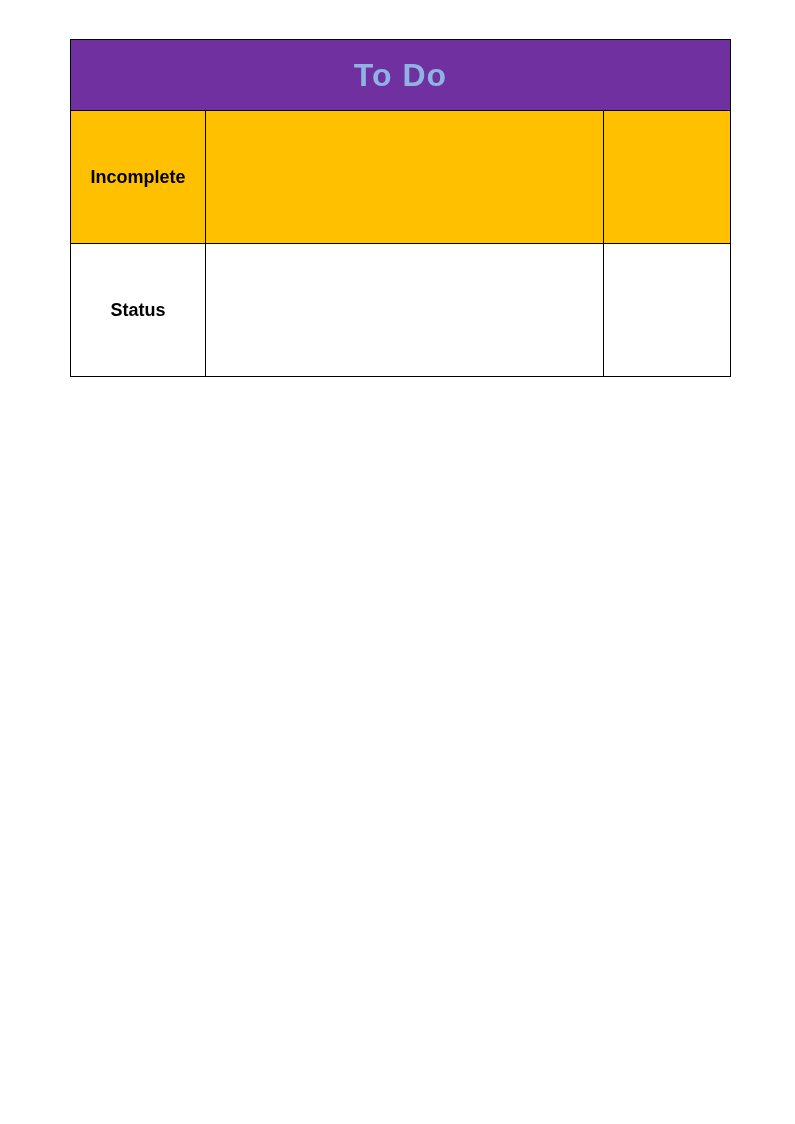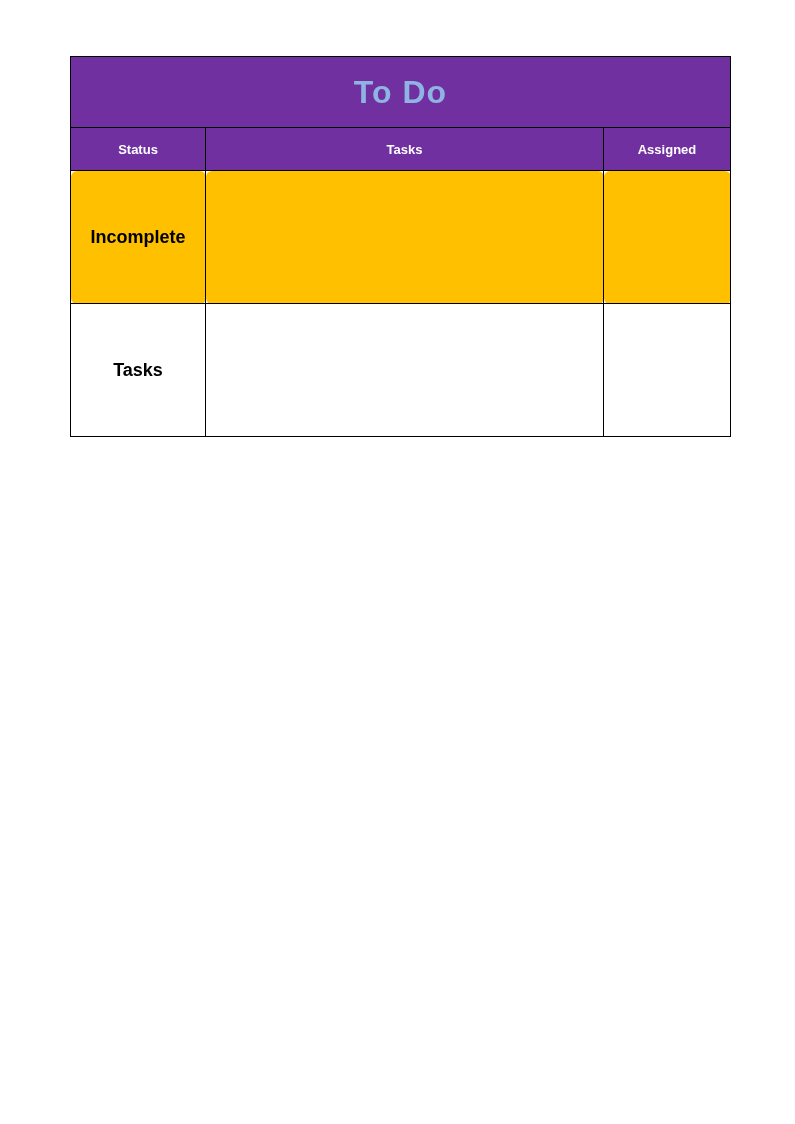--- a/index.html
+++ b/index.html
@@ -6,21 +6,21 @@
     margin: 0;
     padding: 0;
     background: #ffffff;
     font-family: Arial, Helvetica, sans-serif;
   }
   .page {
     width: 795px;
     height: 1124px;
     position: relative;
     box-sizing: border-box;
-    padding: 56px 60px 60px 70px;
+    padding: 39px 60px 60px 70px;
   }
   table.todo {
     border-collapse: collapse;
     width: 660px;
     table-layout: fixed;
   }
   table.todo td, table.todo th {
     border: 1px solid #000;
     padding: 0;
   }
@@ -46,21 +46,20 @@
     color: #ffffff;
     font-weight: 700;
     font-size: 13px;
     height: 42px;
     text-align: center;
     vertical-align: middle;
   }
   .data-row td {
     height: 132px;
     vertical-align: middle;
-    border-radius: 6px;
   }
   .status-cell {
     text-align: center;
     font-size: 18px;
     font-weight: 700;
     color: #000;
   }
   .row-incomplete td { background: #ffc000; }
   .row-completed  td { background: #ff0000; }
   .row-agenda     td { background: #ffffff; }
@@ -77,35 +76,30 @@
       <col class="c-assigned">
     </colgroup>
 
     <tbody>
         <tr class="title-row">
       <td colspan="3">
         <span class="title-text">To Do</span>
       </td>
     </tr>
 
-    <tr class="header-row">
-      <th>Status</th>
-      <th>Tasks</th>
-      <th>Assigned</th>
-    </tr>
 
     <tr class="data-row row-incomplete">
       <td class="status-cell">Incomplete</td>
       <td></td>
       <td></td>
     </tr>
 
 
     <tr class="data-row row-agenda">
-      <td class="status-cell">Tasks</td>
+      <td class="status-cell">Status</td>
       <td></td>
       <td></td>
     </tr>
 
   </tbody>
     </table>
 
 </div>
 
 </body></html>

